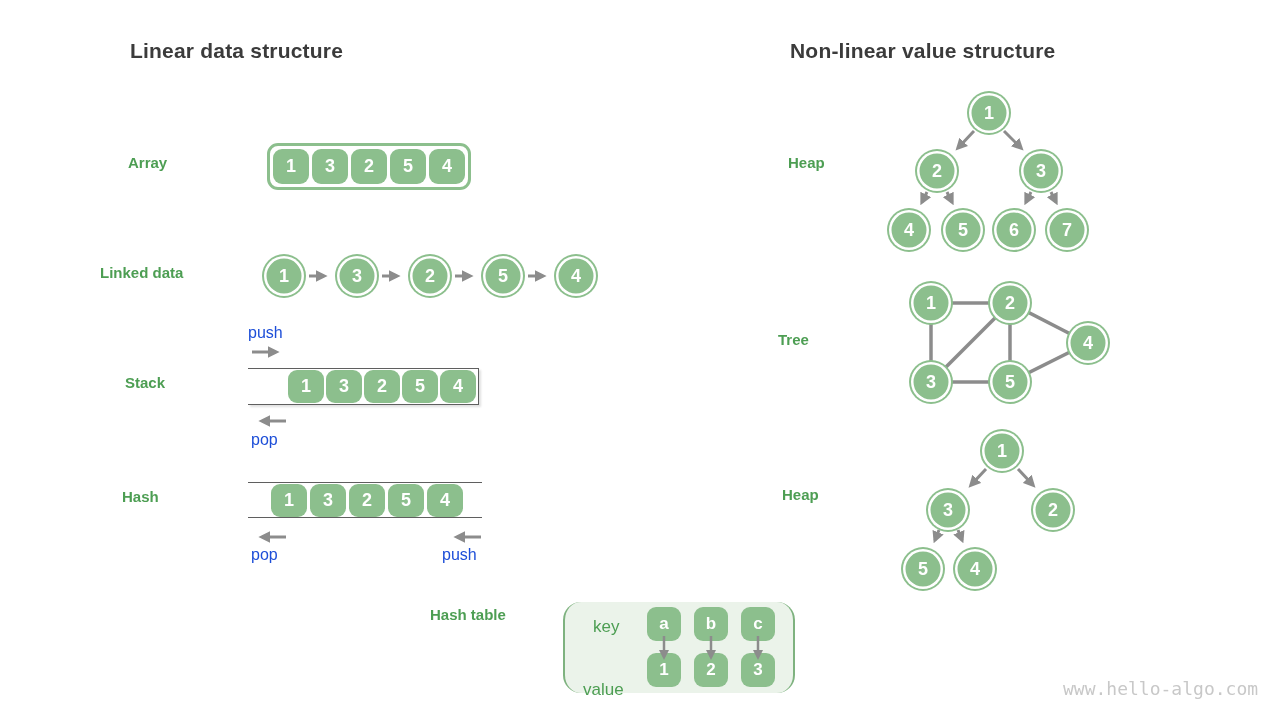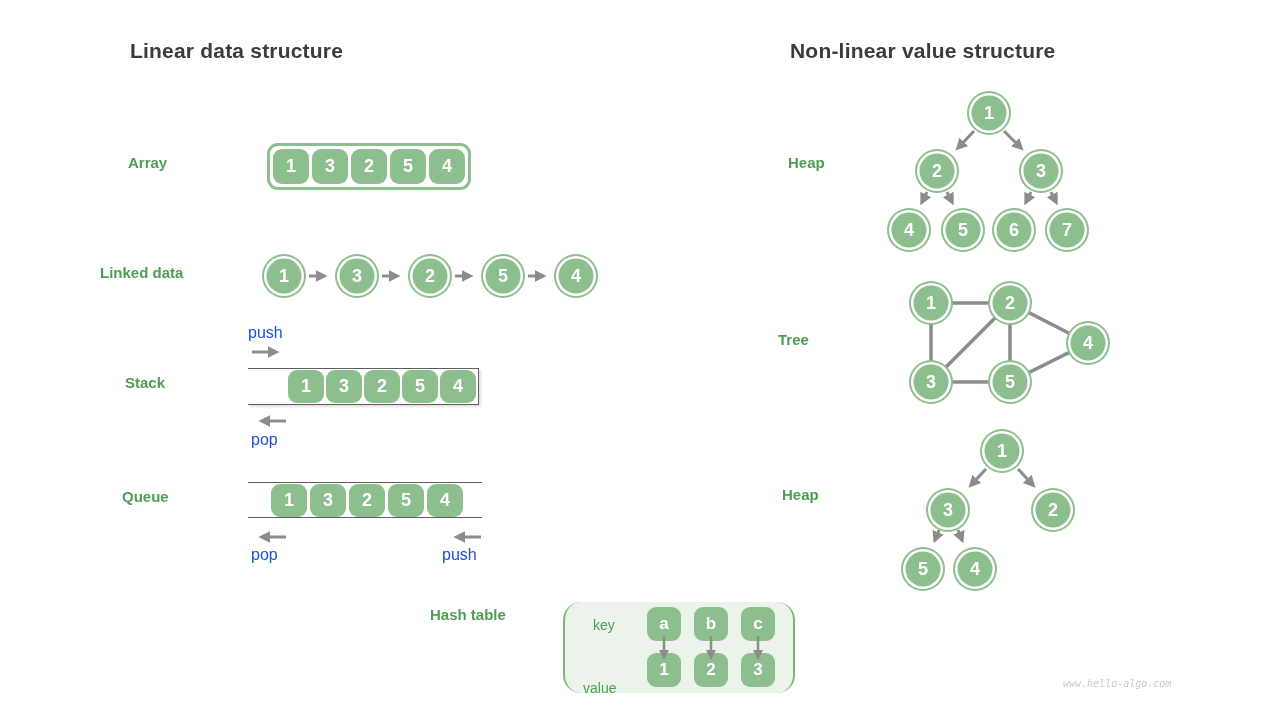--- a/index.html
+++ b/index.html
@@ -61,35 +61,34 @@
     display:flex;align-items:center;justify-content:center;
   }
   .hash-box{
     position:absolute;left:563px;top:602px;width:232px;height:91px;
     background:var(--hash-bg);
     border-left:2.5px solid var(--hash-border-green);
     border-right:2.5px solid var(--hash-border-green);
     border-radius:18px;box-sizing:border-box;
   }
   .hash-label{
-    position:absolute;font-size:14px;color:var(--label-green);white-space:nowrap;
+    position:absolute;font-size:17px;color:var(--label-green);white-space:nowrap;
   }
   .hash-cell{
     position:absolute;width:34px;height:34px;border-radius:9px;background:var(--node-green);
     color:#fff;font-weight:700;font-size:17px;
     display:flex;align-items:center;justify-content:center;
   }
   .edge{stroke:var(--arrow-gray);stroke-width:3;fill:none;}
   .edge.thick{stroke-width:3.5;}
   .arrowhead{fill:var(--arrow-gray);}
   .watermark{
     position:absolute;left:1063px;top:678px;
-    font-family:"DejaVu Sans Mono",monospace;font-size:10px;color:var(--watermark-gray);
+    font-family:"DejaVu Sans Mono",monospace;font-size:18px;color:var(--watermark-gray);
     white-space:nowrap;
-    font-style:italic;
   }
 </style>
 </head>
 <body>
 
 <div class="canvas">
 
   <svg class="layer" width="1280" height="720">
     <defs>
       <marker id="arrow" viewBox="0 0 10 10" refX="7" refY="5" markerWidth="4" markerHeight="4" orient="auto">
@@ -163,21 +162,21 @@
   <div class="small-label" style="left:248px;top:324px;">push</div>
   <div class="stack-box">
     <div class="cell">1</div>
     <div class="cell">3</div>
     <div class="cell">2</div>
     <div class="cell">5</div>
     <div class="cell">4</div>
   </div>
   <div class="small-label" style="left:251px;top:431px;">pop</div>
 
-  <div class="ds-label" style="left:122px;top:488px;">Queue</div>
+  <div class="ds-label" style="left:122px;top:488px;">Hash</div>
   <div class="queue-box">
     <div class="cell">1</div>
     <div class="cell">3</div>
     <div class="cell">2</div>
     <div class="cell">5</div>
     <div class="cell">4</div>
   </div>
   <div class="small-label" style="left:251px;top:546px;">pop</div>
   <div class="small-label" style="left:442px;top:546px;">push</div>
 

